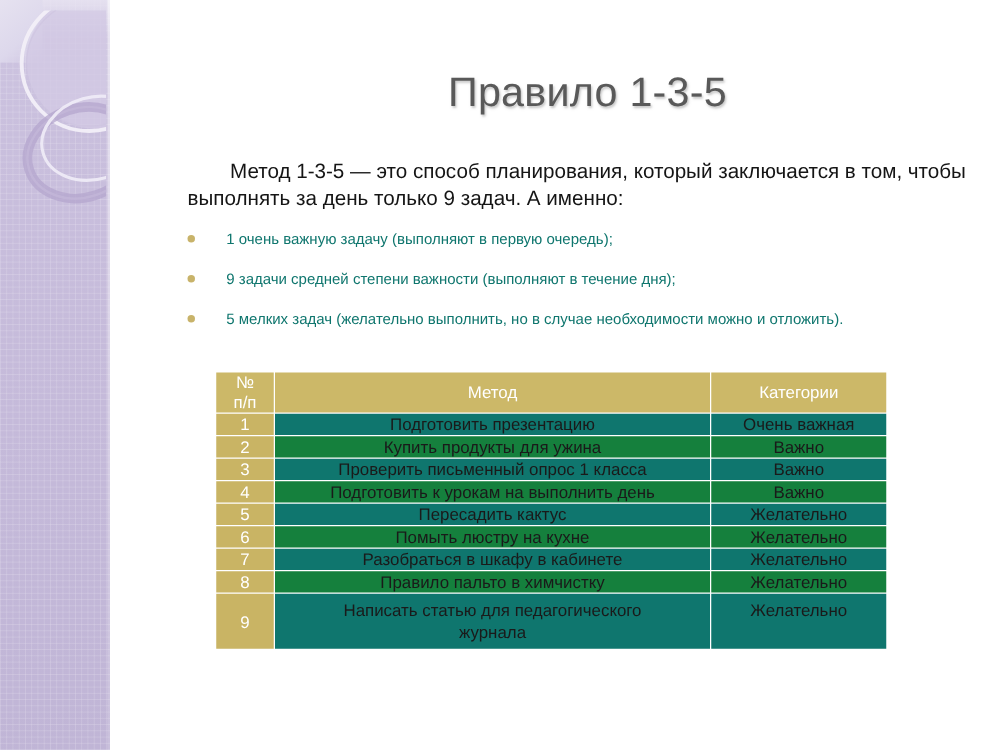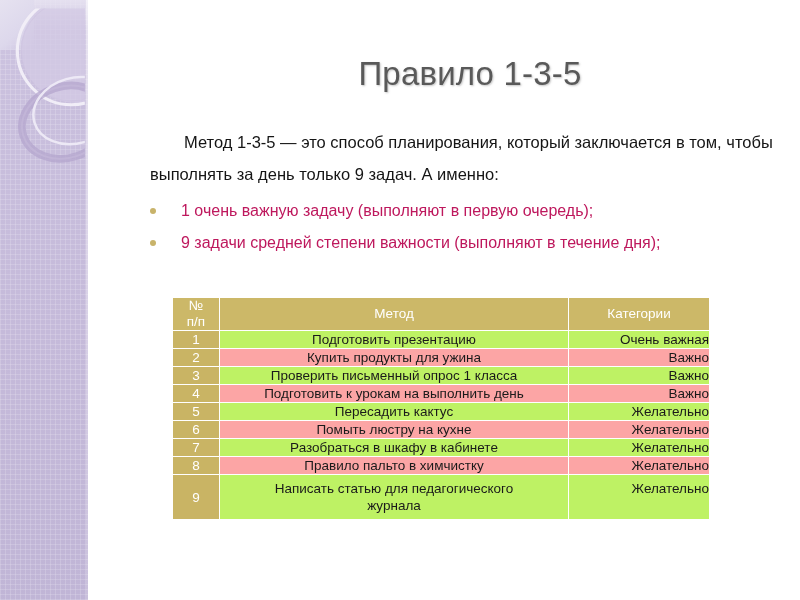--- a/index.html
+++ b/index.html
@@ -33,45 +33,45 @@
   .title{
     position:absolute;left:150px;top:48px;width:640px;height:52px;
     font-size:33px;color:#595959;text-align:center;line-height:52px;
     letter-spacing:.2px;white-space:nowrap;
     text-shadow:1px 1px 2px rgba(150,150,150,.55);
   }
 
   
   .body-wrap{position:absolute;left:150px;top:126px;width:630px;}
   .para{
-    font-size:16.5px;color:#151515;line-height:32px;text-indent:34px;
+    font-size:16.5px;color:#151515;line-height:22px;text-indent:34px;
     margin:0 0 10px 0;
   }
   .bullets{list-style:none;margin:0;padding:0;}
   .bullets li{
-    position:relative;font-size:16px;color:#be185d;line-height:22px;
+    position:relative;font-size:12px;color:#0f766e;line-height:22px;
     padding-left:31px;margin-bottom:10px;
   }
   .bullets li .dot{
     position:absolute;left:0px;top:8px;width:6px;height:6px;border-radius:50%;
     background:#c8b36a;
   }
 
   
   .tbl{position:absolute;left:172px;top:297px;width:538px;
     border-collapse:separate;border-spacing:1px;background:#ffffff;}
   .tbl td{padding:0;font-size:13.5px;vertical-align:middle;}
   .th-cell{background:#ccb868;color:#ffffff;text-align:center;
     font-size:13.5px;line-height:16px;padding:5px 2px;}
   .num-cell{background:#c9b464;color:#ffffff;text-align:center;
     font-size:12px;padding:3px 2px;width:46px;}
   .task-cell{text-align:center;color:#1a1a1a;padding:3px 6px;font-size:13.5px;line-height:17px;}
-  .cat-cell{text-align:right;color:#1a1a1a;padding:3px 6px;font-size:13.5px;width:140px;}
-  .r-odd .task-cell,.r-odd .cat-cell{background:#bef264;}
-  .r-even .task-cell,.r-even .cat-cell{background:#fca5a5;}
+  .cat-cell{text-align:center;color:#1a1a1a;padding:3px 6px;font-size:13.5px;width:140px;}
+  .r-odd .task-cell,.r-odd .cat-cell{background:#0f766e;}
+  .r-even .task-cell,.r-even .cat-cell{background:#15803d;}
 </style>
 </head>
 <body>
 
 <div id="slide">
 
   <div class="side-band">
     <div class="band-base"></div>
     <div class="band-texture"></div>
     <div class="band-lighttop"></div>
@@ -106,20 +106,24 @@
   <div class="body-wrap">
     <p class="para">Метод 1-3-5 — это способ планирования, который заключается в том, чтобы выполнять за день только 9 задач. А именно:</p>
     <ul class="bullets">
       <li>
         <span class="dot"></span>
         <span>1 очень важную задачу (выполняют в первую очередь);</span>
       </li>
       <li>
         <span class="dot"></span>
         <span>9 задачи средней степени важности (выполняют в течение дня);</span>
+      </li>
+      <li>
+        <span class="dot"></span>
+        <span>5 мелких задач (желательно выполнить, но в случае необходимости можно и отложить).</span>
       </li>
     </ul>
   </div>
 
   <table class="tbl">
     <tbody>
       <tr>
         <td class="th-cell num-head" style="width:46px;">
           <div>№</div>
           <div>п/п</div>

